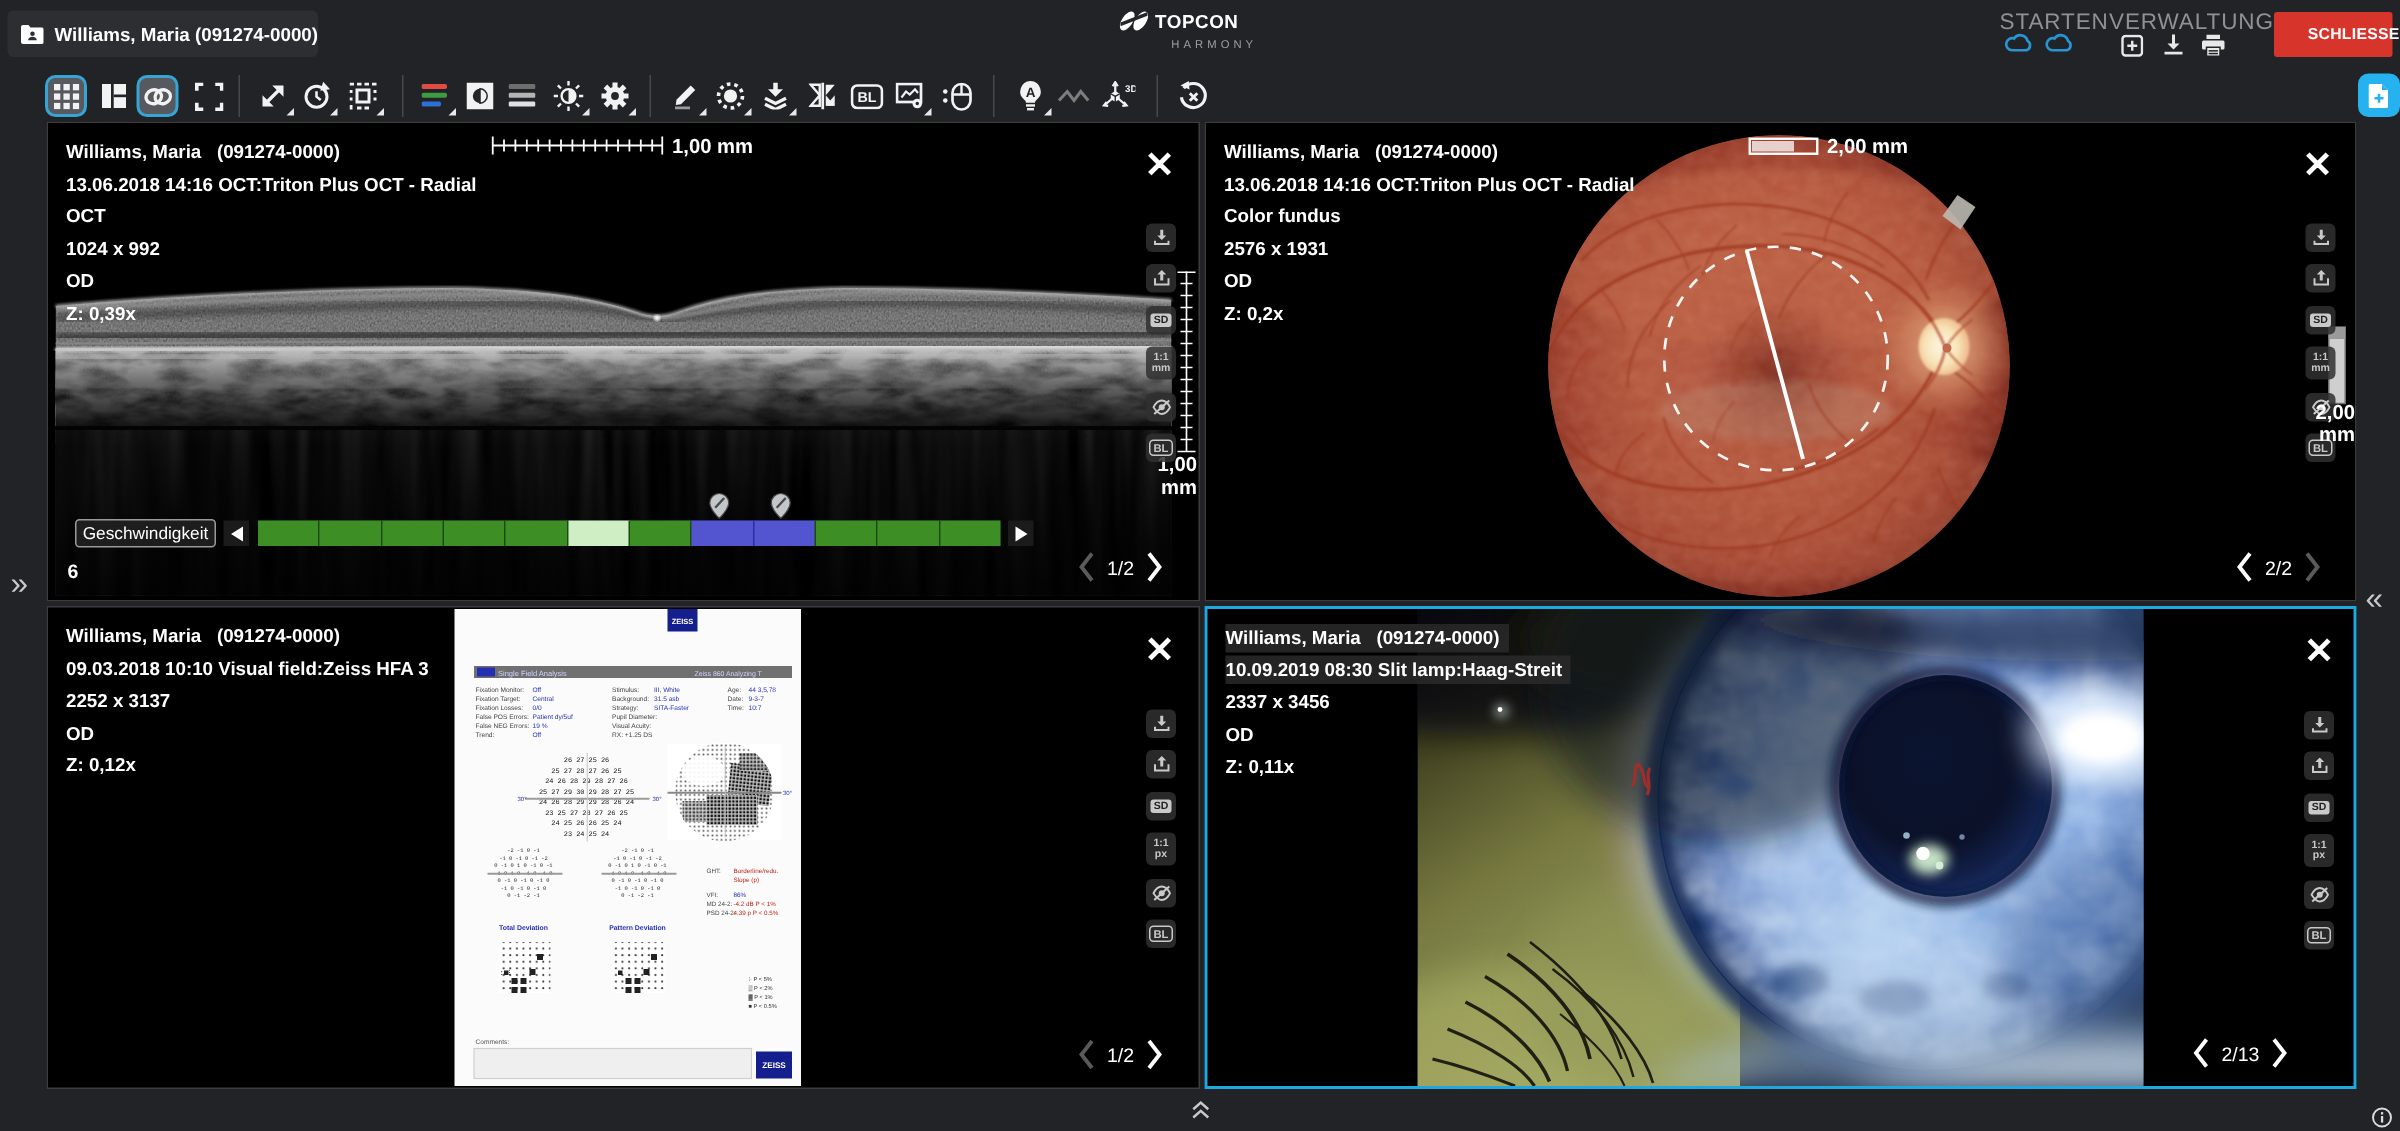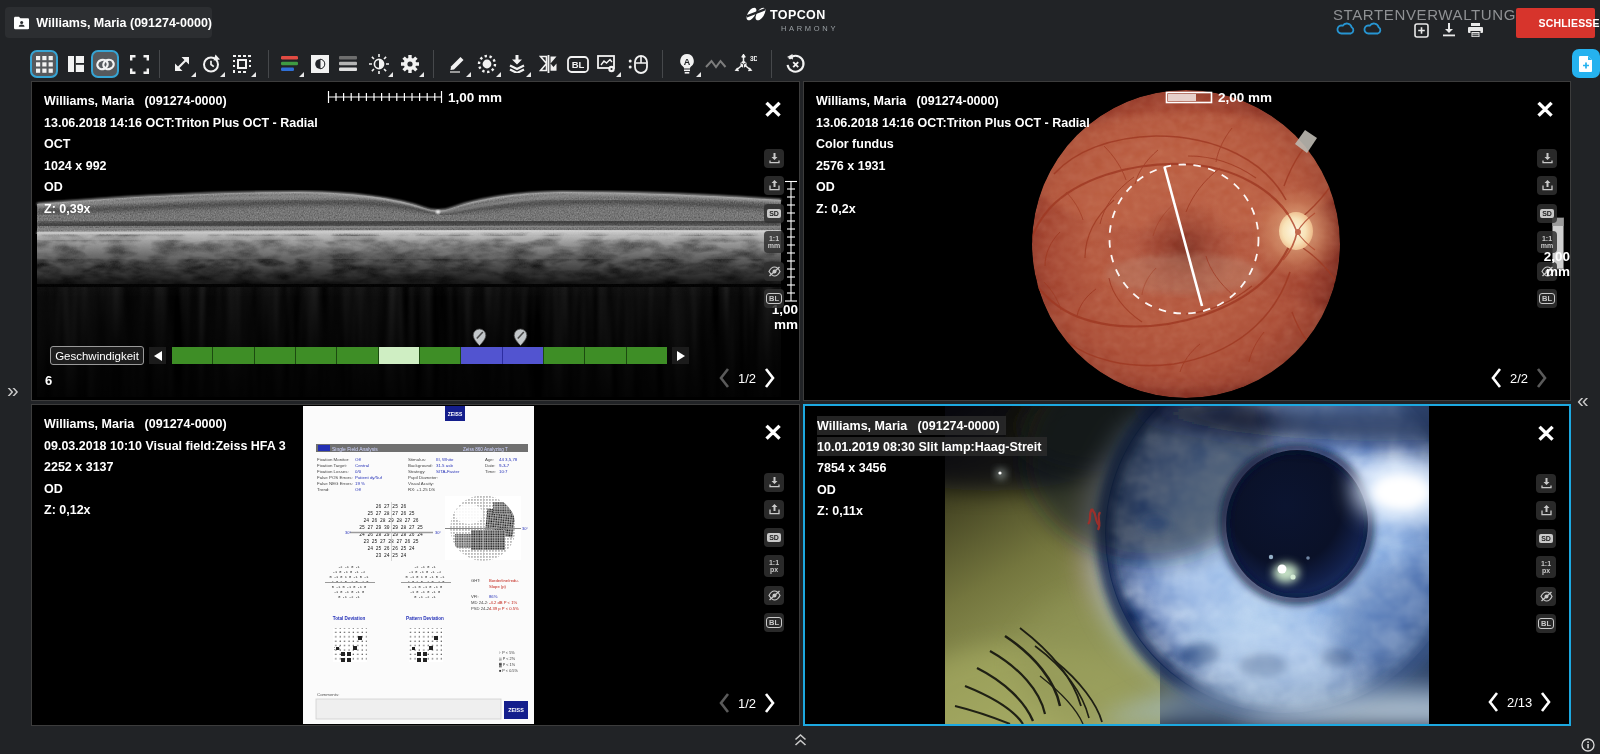--- a/index.html
+++ b/index.html
@@ -570,21 +570,21 @@
       <circle cx="380" cy="157" r="74.5" fill="none" stroke="#fff" stroke-width="1.8" stroke-dasharray="7.5 7.5" opacity="0.95"></circle>
       <line x1="360.5" y1="85" x2="398" y2="224" stroke="#fff" stroke-width="2.6"></line>
 
       <rect x="362.5" y="10.5" width="45" height="10" fill="none" stroke="#fff" stroke-width="1.6"></rect>
       <rect x="364" y="12" width="28" height="7" fill="#fff" opacity="0.75"></rect>
       <text x="414" y="20" fill="#fff" font-size="13.5" font-weight="700" font-family="Liberation Sans">2,00 mm</text>
 
       <rect x="748.5" y="136" width="11" height="51" fill="#cfcfcf" stroke="#6e6e6e"></rect>
       <rect x="748.5" y="136" width="11" height="8" fill="#9a9a9a"></rect>
     </svg>
-    <div class="abs" style="left:730px;top:167px;width:36px;text-align:right;color:#fff;font-size:13.5px;font-weight:700;line-height:15px;z-index:33;">2,00<br>mm</div>
+    <div class="abs" style="left:730px;top:185px;width:36px;text-align:right;color:#fff;font-size:13.5px;font-weight:700;line-height:15px;z-index:33;">2,00<br>mm</div>
     <div class="meta">
       <div>Williams, Maria   (091274-0000)</div>
       <div>13.06.2018 14:16 OCT:Triton Plus OCT - Radial</div>
       <div>Color fundus</div>
       <div>2576 x 1931</div>
       <div>OD</div>
       <div>Z: 0,2x</div>
     </div>
     <div class="xbtn" style="left:731px;">✕</div>
     <div class="istrip" style="left:733px;top:67px;">
@@ -933,22 +933,22 @@
 
         <path d="M320,0 C420,38 620,46 764,18 L764,0 Z" fill="#0a1020" opacity="0.8" filter="url(#sb2)"></path>
         <ellipse cx="640" cy="8" rx="170" ry="30" fill="#466aa0" opacity="0.45" filter="url(#sb2)"></ellipse>
 
         <circle cx="196" cy="68" r="4" fill="#cfe0d8" opacity="0.9" filter="url(#sb1)"></circle>
         <circle cx="195" cy="67" r="1.6" fill="#fff"></circle>
       </g>
     </svg>
     <div class="meta">
       <div><span class="chip">Williams, Maria   (091274-0000)</span></div>
-      <div><span class="chip">10.01.2019 08:30 Slit lamp:Haag-Streit</span></div>
-      <div>7854 x 3456</div>
+      <div><span class="chip">10.09.2019 08:30 Slit lamp:Haag-Streit</span></div>
+      <div>2337 x 3456</div>
       <div>OD</div>
       <div>Z: 0,11x</div>
     </div>
     <div class="xbtn" style="left:731px;">✕</div>
     <div class="istrip" style="left:731px;top:68px;">
       <div class="ibtn">
         <svg width="11" height="11" viewBox="0 0 11 11">
           <path fill="#c9c9c9" d="M4.5 0h2v4h2L5.5 7 2.5 4h2z"></path>
           <path d="M1 7.5v2.2h9V7.5" stroke="#c9c9c9" stroke-width="1.3" fill="none"></path>
         </svg>
@@ -967,21 +967,21 @@
         <svg width="13" height="11" viewBox="0 0 13 11">
           <path d="M1 5.5 C2.5 2.5 4.8 1 6.5 1s4 1.5 5.5 4.5C10.5 8.5 8.2 10 6.5 10S3 8.5 1 5.5z" fill="none" stroke="#c9c9c9" stroke-width="1.2"></path>
           <circle cx="6.5" cy="5.5" r="2" fill="#c9c9c9"></circle>
           <path d="M1.5 10 11.5 1" stroke="#c9c9c9" stroke-width="1.4"></path>
         </svg>
       </div>
       <div class="ibtn bl">
         <span>BL</span>
       </div>
     </div>
-    <div class="pager" style="left:674px;top:285px;">
+    <div class="pager" style="left:648px;top:285px;">
       <svg class="chv" width="14" height="22" viewBox="0 0 14 22">
         <path d="M11 2 L4 11 L11 20" fill="none" stroke="#fff" stroke-width="2.6"></path>
       </svg>
       <span>2/13</span>
       <svg class="chv" width="14" height="22" viewBox="0 0 14 22">
         <path d="M3 2 L10 11 L3 20" fill="none" stroke="#fff" stroke-width="2.6"></path>
       </svg>
     </div>
   </div>
 

